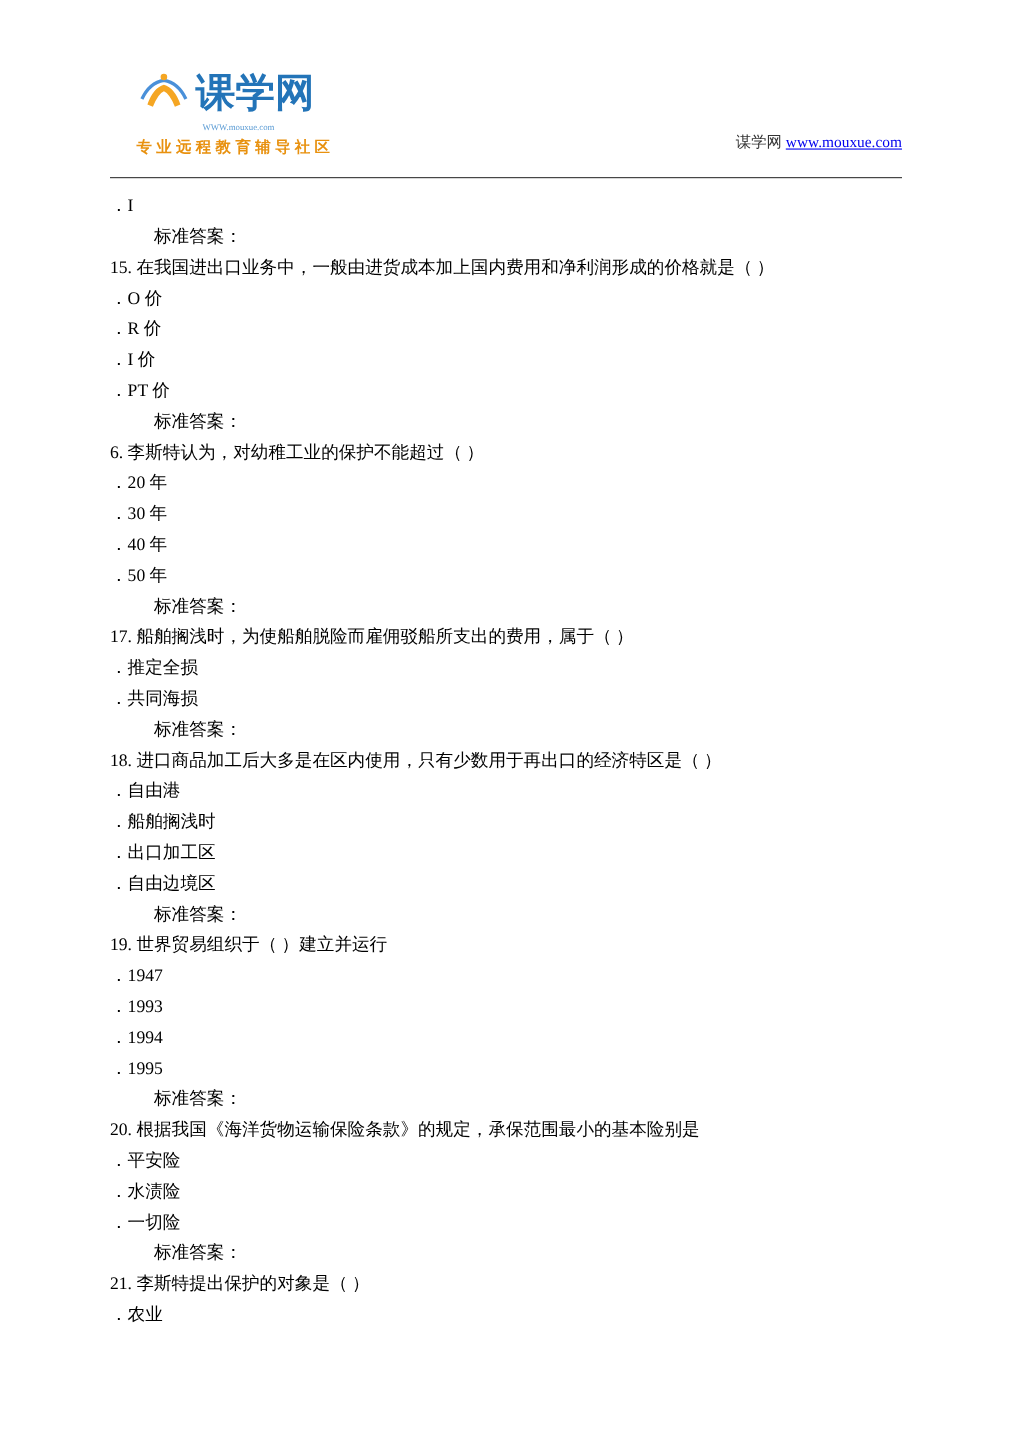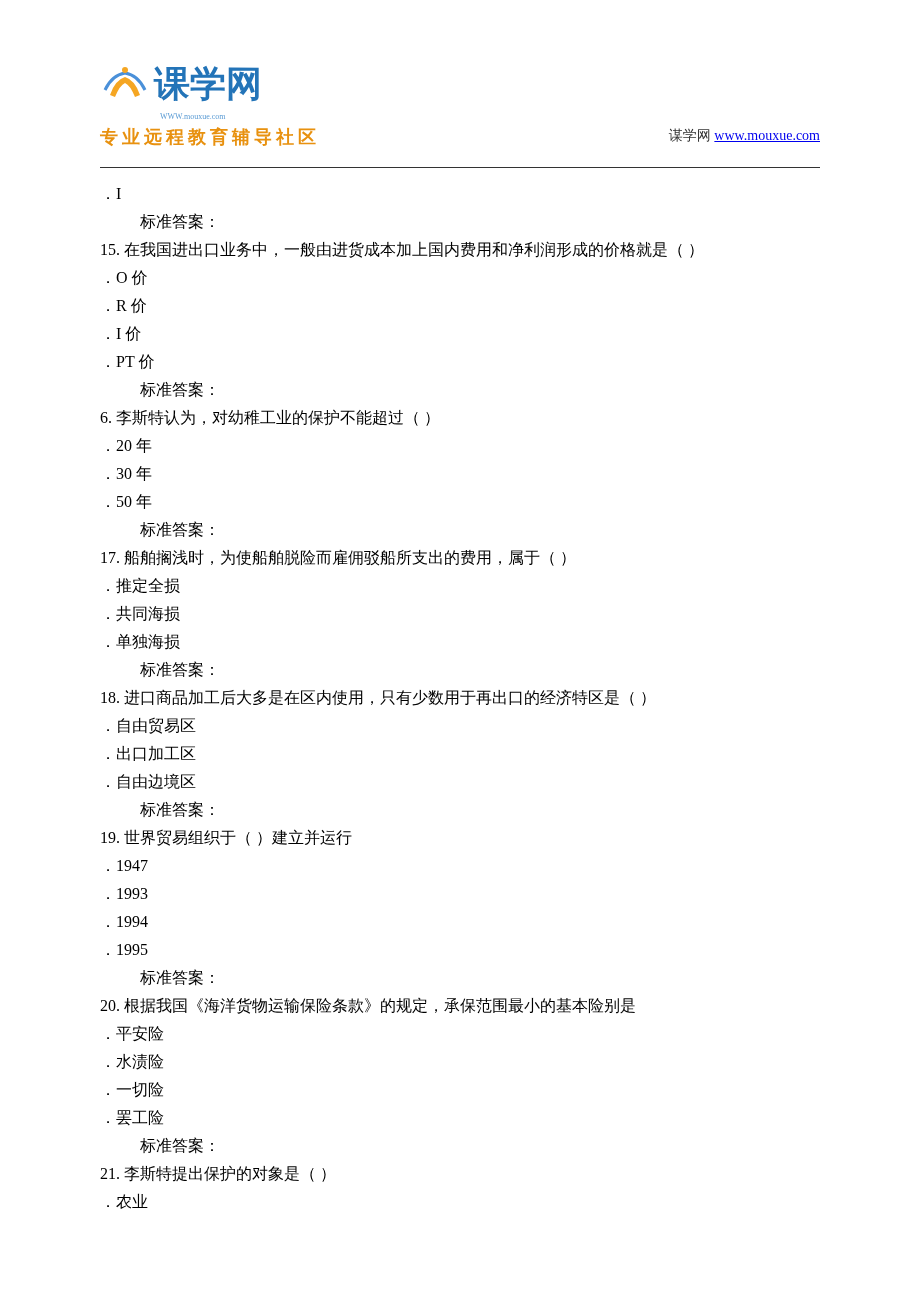--- a/index.html
+++ b/index.html
@@ -16,20 +16,21 @@
     }
     .header {
       padding: 60px 100px 10px 100px;
       display: flex;
       justify-content: space-between;
       align-items: flex-end;
     }
     .logo {
       display: flex;
       flex-direction: column;
+      margin-left: 24px;
     }
     .logo-top {
       display: flex;
       align-items: center;
     }
     .logo-icon {
       width: 50px;
       height: 40px;
       position: relative;
     }
@@ -48,21 +49,21 @@
       color: #2374b8;
       font-family: "Microsoft YaHei", sans-serif;
     }
     .logo-url {
       font-size: 8px;
       color: #5a9bd4;
       margin-left: 6px;
       letter-spacing: 0px;
     }
     .logo-subtitle {
-      font-size: 18px;
+      font-size: 14px;
       color: #e8910f;
       letter-spacing: 4px;
       margin-top: 2px;
       font-family: "Microsoft YaHei", sans-serif;
       font-weight: bold;
     }
     .site-link {
       font-size: 14px;
       color: #333;
       padding-bottom: 4px;
@@ -125,39 +126,39 @@
     <div class="answer">标准答案：</div>
     <div class="question">15.  在我国进出口业务中，一般由进货成本加上国内费用和净利润形成的价格就是（ ）</div>
     <div class="option">．O 价</div>
     <div class="option">．R 价</div>
     <div class="option">．I 价</div>
     <div class="option">．PT 价</div>
     <div class="answer">标准答案：</div>
     <div class="question">6.  李斯特认为，对幼稚工业的保护不能超过（ ）</div>
     <div class="option">．20 年</div>
     <div class="option">．30 年</div>
+    <div class="option">．40 年</div>
     <div class="option">．50 年</div>
     <div class="answer">标准答案：</div>
     <div class="question">17.  船舶搁浅时，为使船舶脱险而雇佣驳船所支出的费用，属于（ ）</div>
     <div class="option">．推定全损</div>
     <div class="option">．共同海损</div>
-    <div class="option">．单独海损</div>
     <div class="answer">标准答案：</div>
     <div class="question">18.  进口商品加工后大多是在区内使用，只有少数用于再出口的经济特区是（ ）</div>
-    <div class="option">．自由贸易区</div>
+    <div class="option">．自由港</div>
+    <div class="option">．船舶搁浅时</div>
     <div class="option">．出口加工区</div>
     <div class="option">．自由边境区</div>
     <div class="answer">标准答案：</div>
     <div class="question">19.  世界贸易组织于（ ）建立并运行</div>
     <div class="option">．1947</div>
     <div class="option">．1993</div>
     <div class="option">．1994</div>
     <div class="option">．1995</div>
     <div class="answer">标准答案：</div>
     <div class="question">20.  根据我国《海洋货物运输保险条款》的规定，承保范围最小的基本险别是</div>
     <div class="option">．平安险</div>
     <div class="option">．水渍险</div>
     <div class="option">．一切险</div>
-    <div class="option">．罢工险</div>
     <div class="answer">标准答案：</div>
     <div class="question">21.  李斯特提出保护的对象是（ ）</div>
     <div class="option">．农业</div>
   </div>
 
 </body></html>

